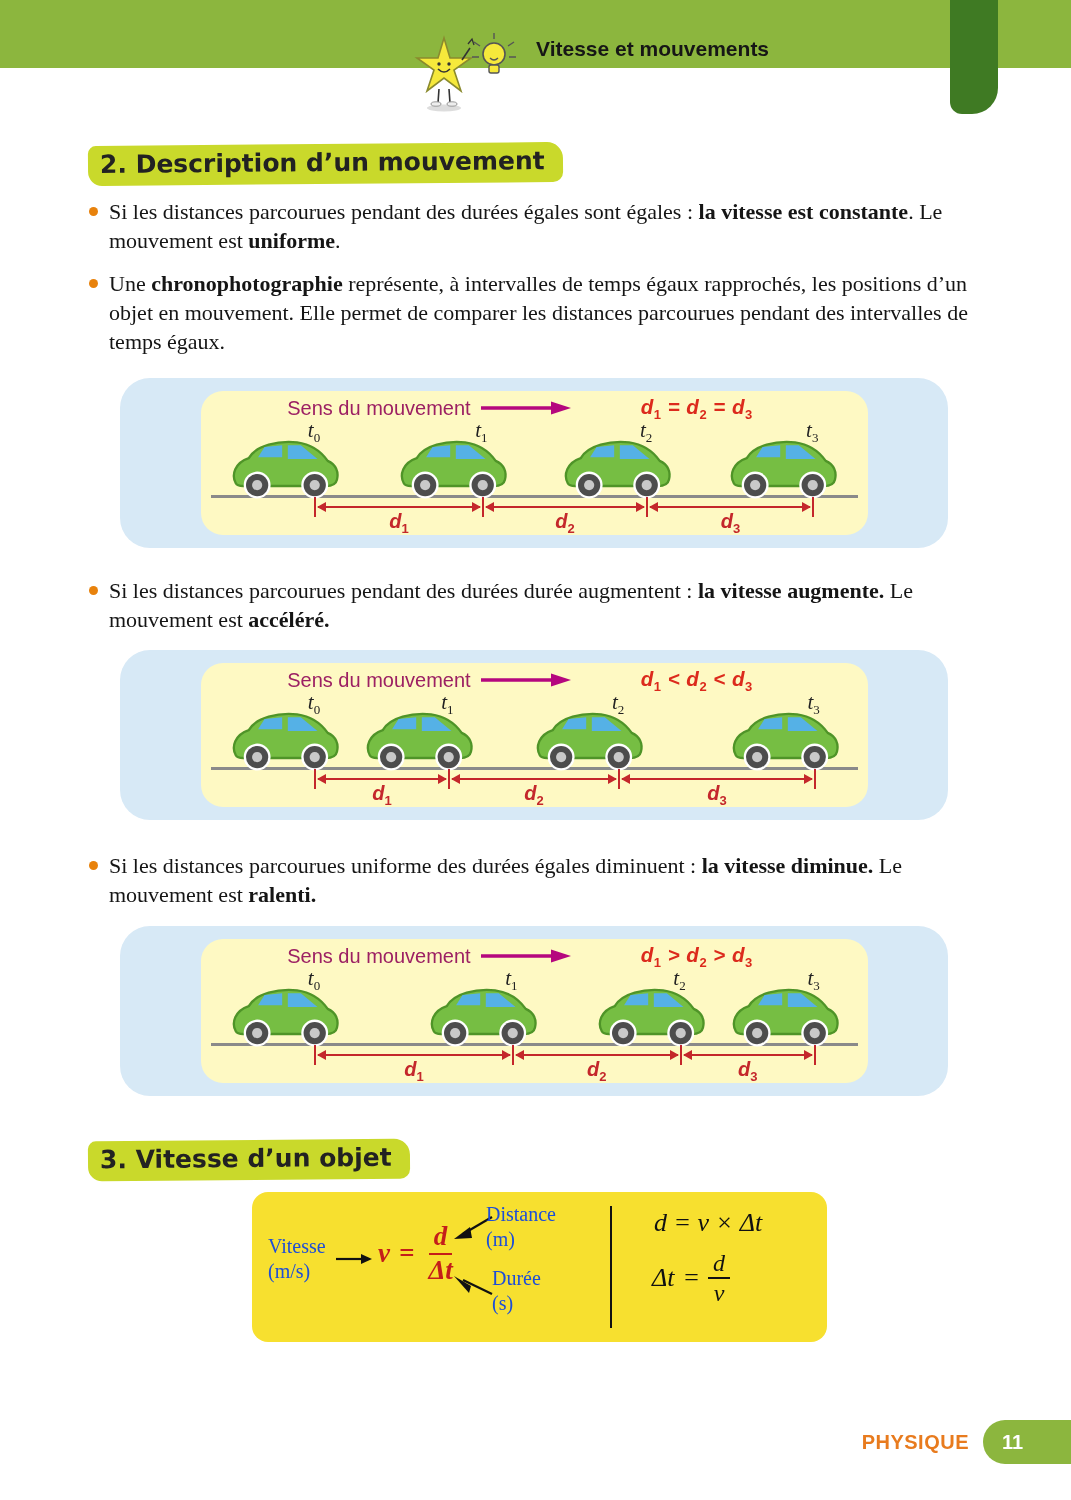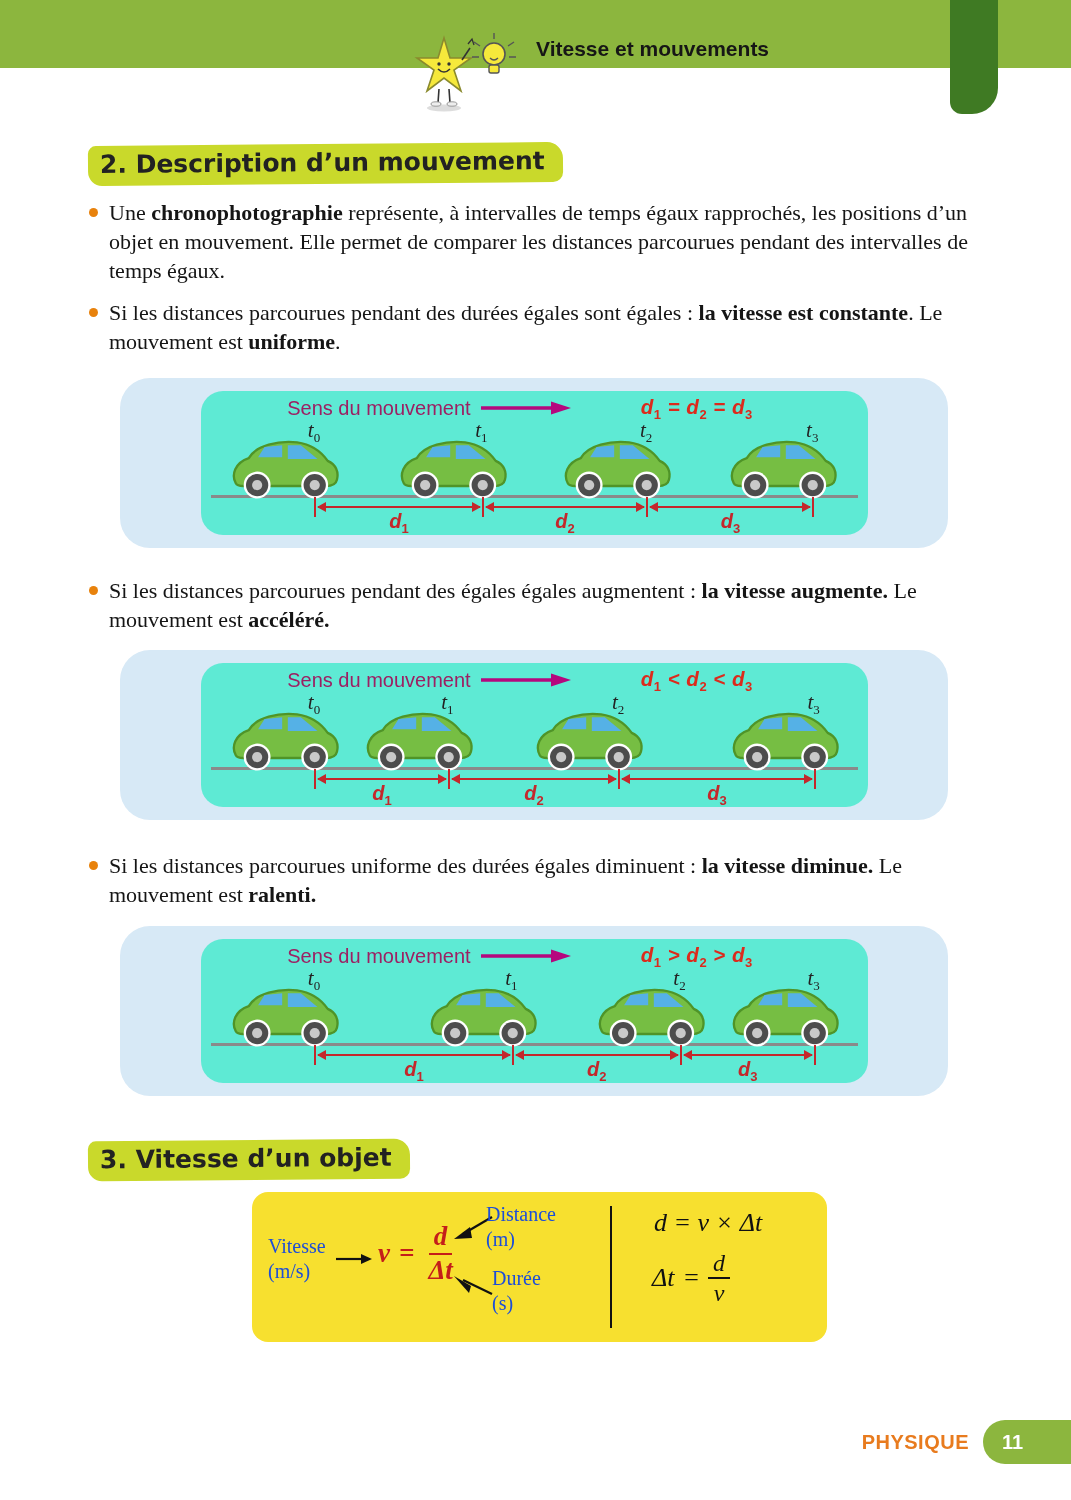--- a/index.html
+++ b/index.html
@@ -28,21 +28,21 @@
 
   
   .bullet{position:relative;margin:14px 70px 0 88px;padding-left:21px;font-size:22px;line-height:29px}
   .dot{position:absolute;left:1px;top:10px;width:9px;height:9px;border-radius:50%;background:#E8820C}
   .b{font-weight:bold}.i{font-style:italic}
   .mt13{margin-top:13px}.mt28{margin-top:28px}.mt31{margin-top:31px}.mt15{margin-top:15px}
 
   
   .panel{margin:22px 0 0 120px;width:828px;height:170px;background:#D7E9F6;border-radius:30px;padding:13px 0}
   .panel.p2{margin-top:16px}.panel.p3{margin-top:17px}
-  .dg-inner{width:667px;height:144px;margin:0 auto;background:#5eead4;border-radius:22px;position:relative;padding-top:4px}
+  .dg-inner{width:667px;height:144px;margin:0 auto;background:#fef9c3;border-radius:22px;position:relative;padding-top:4px}
   .dg-head{position:relative;height:26px;font-family:"Liberation Sans",sans-serif}
   .dg-label{position:absolute;left:13%;top:2px;color:#9C2063;font-size:20px}
   .dg-dir-arrow{position:absolute;left:42%;top:6px;width:90px;height:14px}
   .dg-rel{position:absolute;left:66%;top:0;color:#DC2A1C;font-style:italic;font-weight:bold;
         font-size:20.5px;letter-spacing:.5px}
   .dg-rel sub,.d-label sub{font-size:13px;font-style:normal}
   .t-label sub{font-size:13px;font-style:normal}
   .dg-stage{position:relative;height:114px}
   .road{position:absolute;left:10px;right:10px;top:74px;height:3px;background:#8A8A8A}
   .car{position:absolute;top:13px;width:112px;height:65px}
@@ -118,22 +118,22 @@
       <path d="M82,11 L82,5 M68,18 L62,14 M96,18 L102,14 M67,29 L60,29 M97,29 L104,29" stroke="#555" stroke-width="1.4"></path>
     </g>
   </svg>
 
   <span class="chapter-title">Vitesse et mouvements</span>
   <div class="tab-back"></div>
 
   
   <h2 class="sec-heading h2m">2. Description d’un mouvement</h2>
 
+  <p class="bullet mt13"><span class="dot"></span><span>Si les distances parcourues pendant des durées égales sont égales : </span><span class="b">la vitesse est constante</span><span>. Le mouvement est </span><span class="b">uniforme</span><span>.</span></p>
   <p class="bullet"><span class="dot"></span><span>Une </span><span class="b">chronophotographie</span><span> représente, à intervalles de temps égaux rapprochés, les positions d’un objet en mouvement. Elle permet de comparer les distances parcourues pendant des intervalles de temps égaux.</span></p>
-  <p class="bullet mt13"><span class="dot"></span><span>Si les distances parcourues pendant des durées égales sont égales : </span><span class="b">la vitesse est constante</span><span>. Le mouvement est </span><span class="b">uniforme</span><span>.</span></p>
 
   <div class="panel">
       <div class="dg-inner">
         <div class="dg-head">
           <span class="dg-label">Sens du mouvement</span>
           <svg class="dg-dir-arrow" viewBox="0 0 90 14">
             <line x1="0" y1="7" x2="72" y2="7" stroke="#B5077E" stroke-width="3.4"></line>
             <polygon points="70,0.5 90,7 70,13.5" fill="#B5077E"></polygon>
           </svg>
           <span class="dg-rel">d<sub>1</sub> = d<sub>2</sub> = d<sub>3</sub></span>
@@ -175,21 +175,21 @@
           <div class="meas" style="left:67%;width:24.900000000000006%">
             <i class="ah l"></i>
             <i class="ln"></i>
             <i class="ah r"></i>
           </div>
           <span class="d-label" style="left:79.45%">d<sub>3</sub></span>
         </div>
       </div>
     </div>
 
-  <p class="bullet mt28"><span class="dot"></span><span>Si les distances parcourues pendant des égales égales augmentent : </span><span class="b">la vitesse augmente.</span><span> Le mouvement est </span><span class="b">accéléré.</span></p>
+  <p class="bullet mt28"><span class="dot"></span><span>Si les distances parcourues pendant des durées durée augmentent : </span><span class="b">la vitesse augmente.</span><span> Le mouvement est </span><span class="b">accéléré.</span></p>
 
   <div class="panel p2">
       <div class="dg-inner">
         <div class="dg-head">
           <span class="dg-label">Sens du mouvement</span>
           <svg class="dg-dir-arrow" viewBox="0 0 90 14">
             <line x1="0" y1="7" x2="72" y2="7" stroke="#B5077E" stroke-width="3.4"></line>
             <polygon points="70,0.5 90,7 70,13.5" fill="#B5077E"></polygon>
           </svg>
           <span class="dg-rel">d<sub>1</sub> &lt; d<sub>2</sub> &lt; d<sub>3</sub></span>

